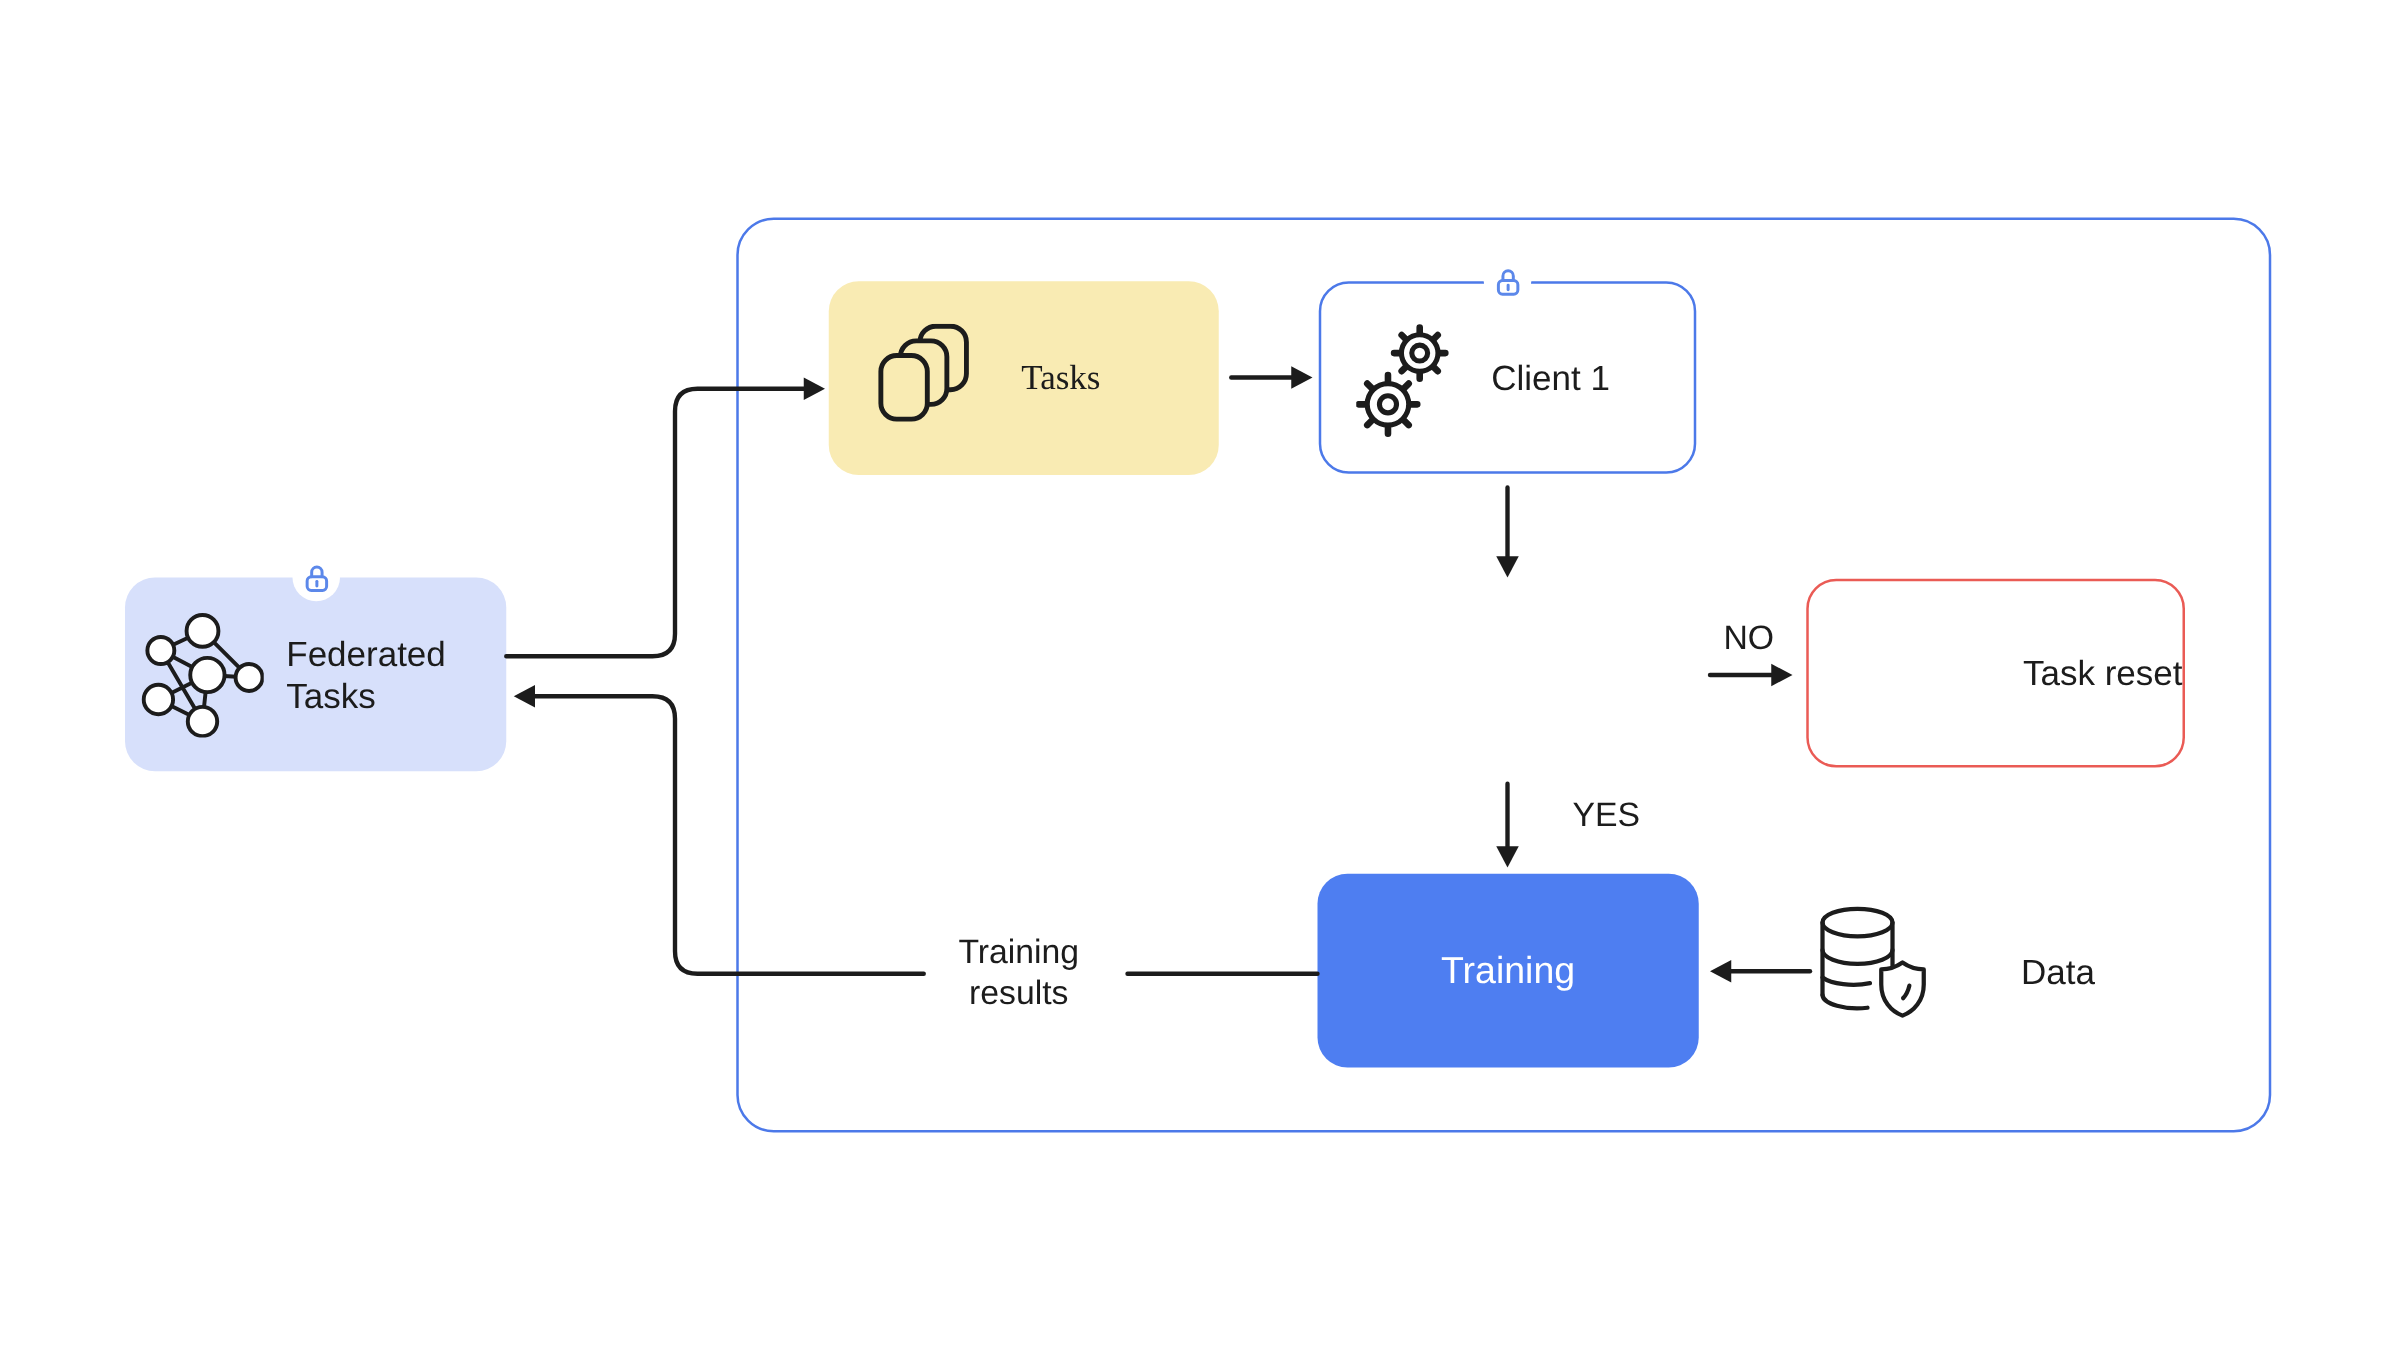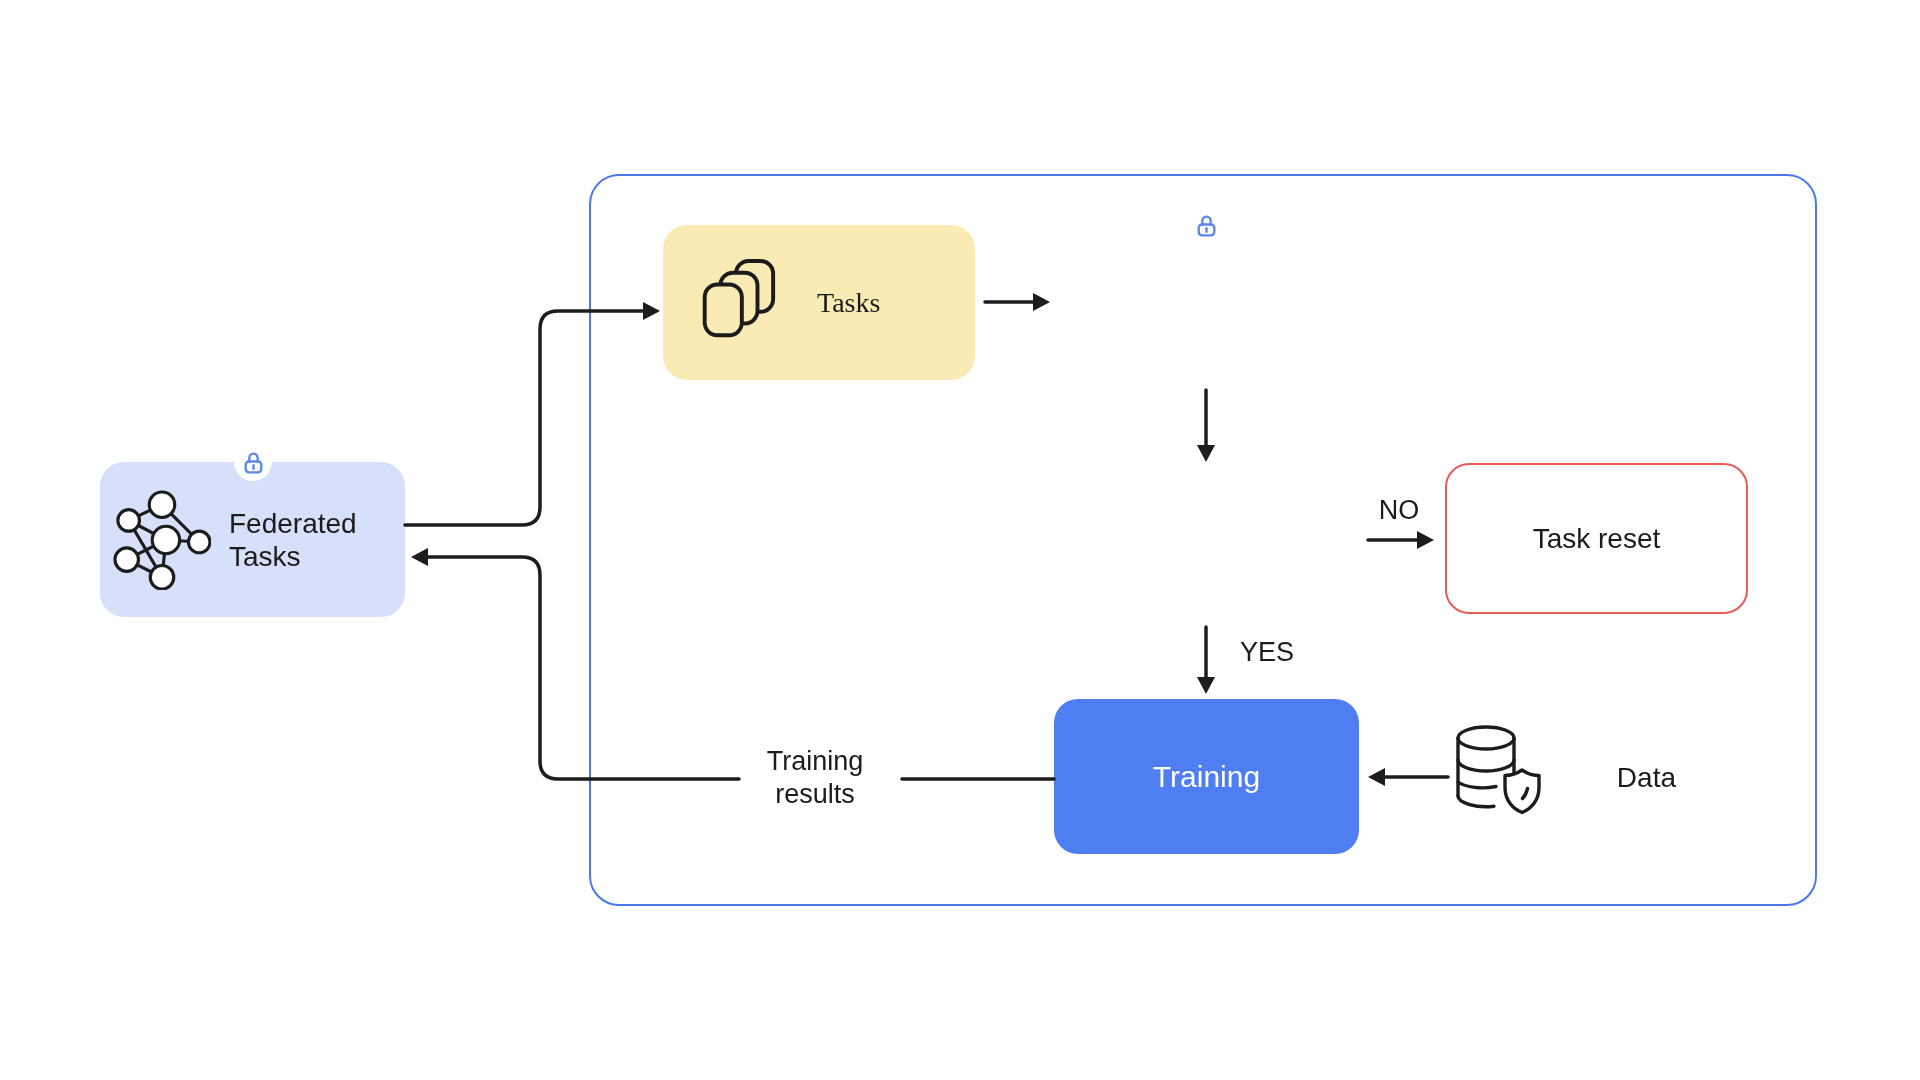--- a/index.html
+++ b/index.html
@@ -26,33 +26,33 @@
 
   .server{left:100px;top:462px;width:305px;height:155px;background:var(--server-fill);
           padding-left:13px;gap:18px;}
   .tasks{left:663px;top:225px;width:312px;height:155px;background:var(--tasks-fill);
          padding-left:28px;gap:38px;font-family:Liberation Serif, serif;}
   .client{left:1055px;top:225px;width:302px;height:154px;background:#fff;
           border:2.5px solid var(--accent-blue);padding-left:28px;gap:26px;}
   .validation{left:1055px;top:464px;width:303px;height:152px;background:#fff;
               border:2.5px solid var(--accent-blue);justify-content:center;text-align:center;}
   .reset{left:1445px;top:463px;width:303px;height:151px;background:#fff;
-         border:2.5px solid var(--reset-red);justify-content:center;text-align:center;}
+         border:2.5px solid var(--reset-red);justify-content:flex-end;text-align:center;}
   .training{left:1054px;top:699px;width:305px;height:155px;background:var(--training-blue);
             justify-content:center;}
   .training .label{color:#ffffff;font-size:30px;}
 
   .badge{position:absolute;width:38px;height:38px;background:#fff;border-radius:50%;
          display:flex;align-items:center;justify-content:center;z-index:5;}
   .badge-server{left:234px;top:443px;}
   .badge-client{left:1187px;top:206px;}
 
   .edge-label{position:absolute;font-size:27px;line-height:33px;color:var(--ink);}
   .lbl-no{left:1369px;top:494px;width:60px;text-align:center;}
-  .lbl-yes{left:1222px;top:636px;width:90px;text-align:center;}
+  .lbl-yes{left:1222px;top:636px;width:90px;text-align:right;}
   .lbl-results{left:715px;top:745px;width:200px;text-align:center;}
   .lbl-data{left:1556px;top:761px;width:120px;text-align:right;font-size:28px;}
 
   .icon-wrap{flex:0 0 auto;display:flex;align-items:center;justify-content:center;}
   .data-icon{position:absolute;left:1448px;top:722px;}
 
   svg.overlay{position:absolute;left:0;top:0;width:1920px;height:1080px;pointer-events:none;z-index:10;}
   .conn{stroke:var(--ink);stroke-width:3.5;fill:none;stroke-linecap:round;stroke-linejoin:round;}
   .head{fill:var(--ink);stroke:none;}
   .outline{stroke:var(--ink);stroke-width:3.5;fill:none;stroke-linecap:round;stroke-linejoin:round;}
@@ -99,20 +99,39 @@
         <g class="outline" style="stroke-width:4">
           <rect x="46" y="2" width="38" height="52" rx="13" style="fill:var(--tasks-fill)"></rect>
           <rect x="30" y="14" width="38" height="52" rx="13" style="fill:var(--tasks-fill)"></rect>
           <rect x="14" y="26" width="38" height="52" rx="13" style="fill:var(--tasks-fill)"></rect>
         </g>
       </svg>
     </span>
     <span class="label">Tasks</span>
   </div>
 
+  <div class="node client">
+    <span class="icon-wrap">
+      <svg width="82" height="98" viewBox="0 0 84 100">
+        <g class="outline" style="stroke-width:4.2">
+          <g>
+            <path d="M52 9 v8 M52 43 v8 M31 30 h8 M65 30 h8 M37.2 15.2 l5.6 5.6 M61.2 39.2 l5.6 5.6 M66.8 15.2 l-5.6 5.6 M42.8 39.2 l-5.6 5.6" style="stroke-width:5.4"></path>
+            <circle cx="52" cy="30" r="15" fill="#fff"></circle>
+            <circle cx="52" cy="30" r="6.5" fill="#fff"></circle>
+          </g>
+          <g>
+            <path d="M26 48 v9 M26 87 v9 M2 72 h9 M50 72 h-9 M9 55 l6.4 6.4 M43 89 l-6.4 -6.4 M43 55 l-6.4 6.4 M9 89 l6.4 -6.4" style="stroke-width:5.4"></path>
+            <circle cx="26" cy="72" r="17" fill="#fff"></circle>
+            <circle cx="26" cy="72" r="7" fill="#fff"></circle>
+          </g>
+        </g>
+      </svg>
+    </span>
+    <span class="label">Client 1</span>
+  </div>
   <div class="badge badge-client">
     <svg width="27" height="27" viewBox="0 0 26 26">
       <g style="stroke:var(--lock-blue);stroke-width:2.3;fill:none;stroke-linecap:round;stroke-linejoin:round">
         <path d="M9 12 V8.5 a4 4 0 0 1 8 0 V12"></path>
         <rect x="5.5" y="12" width="15" height="10.5" rx="3.2"></rect>
         <path d="M13 15.5 v3.5"></path>
       </g>
     </svg>
   </div>
 

